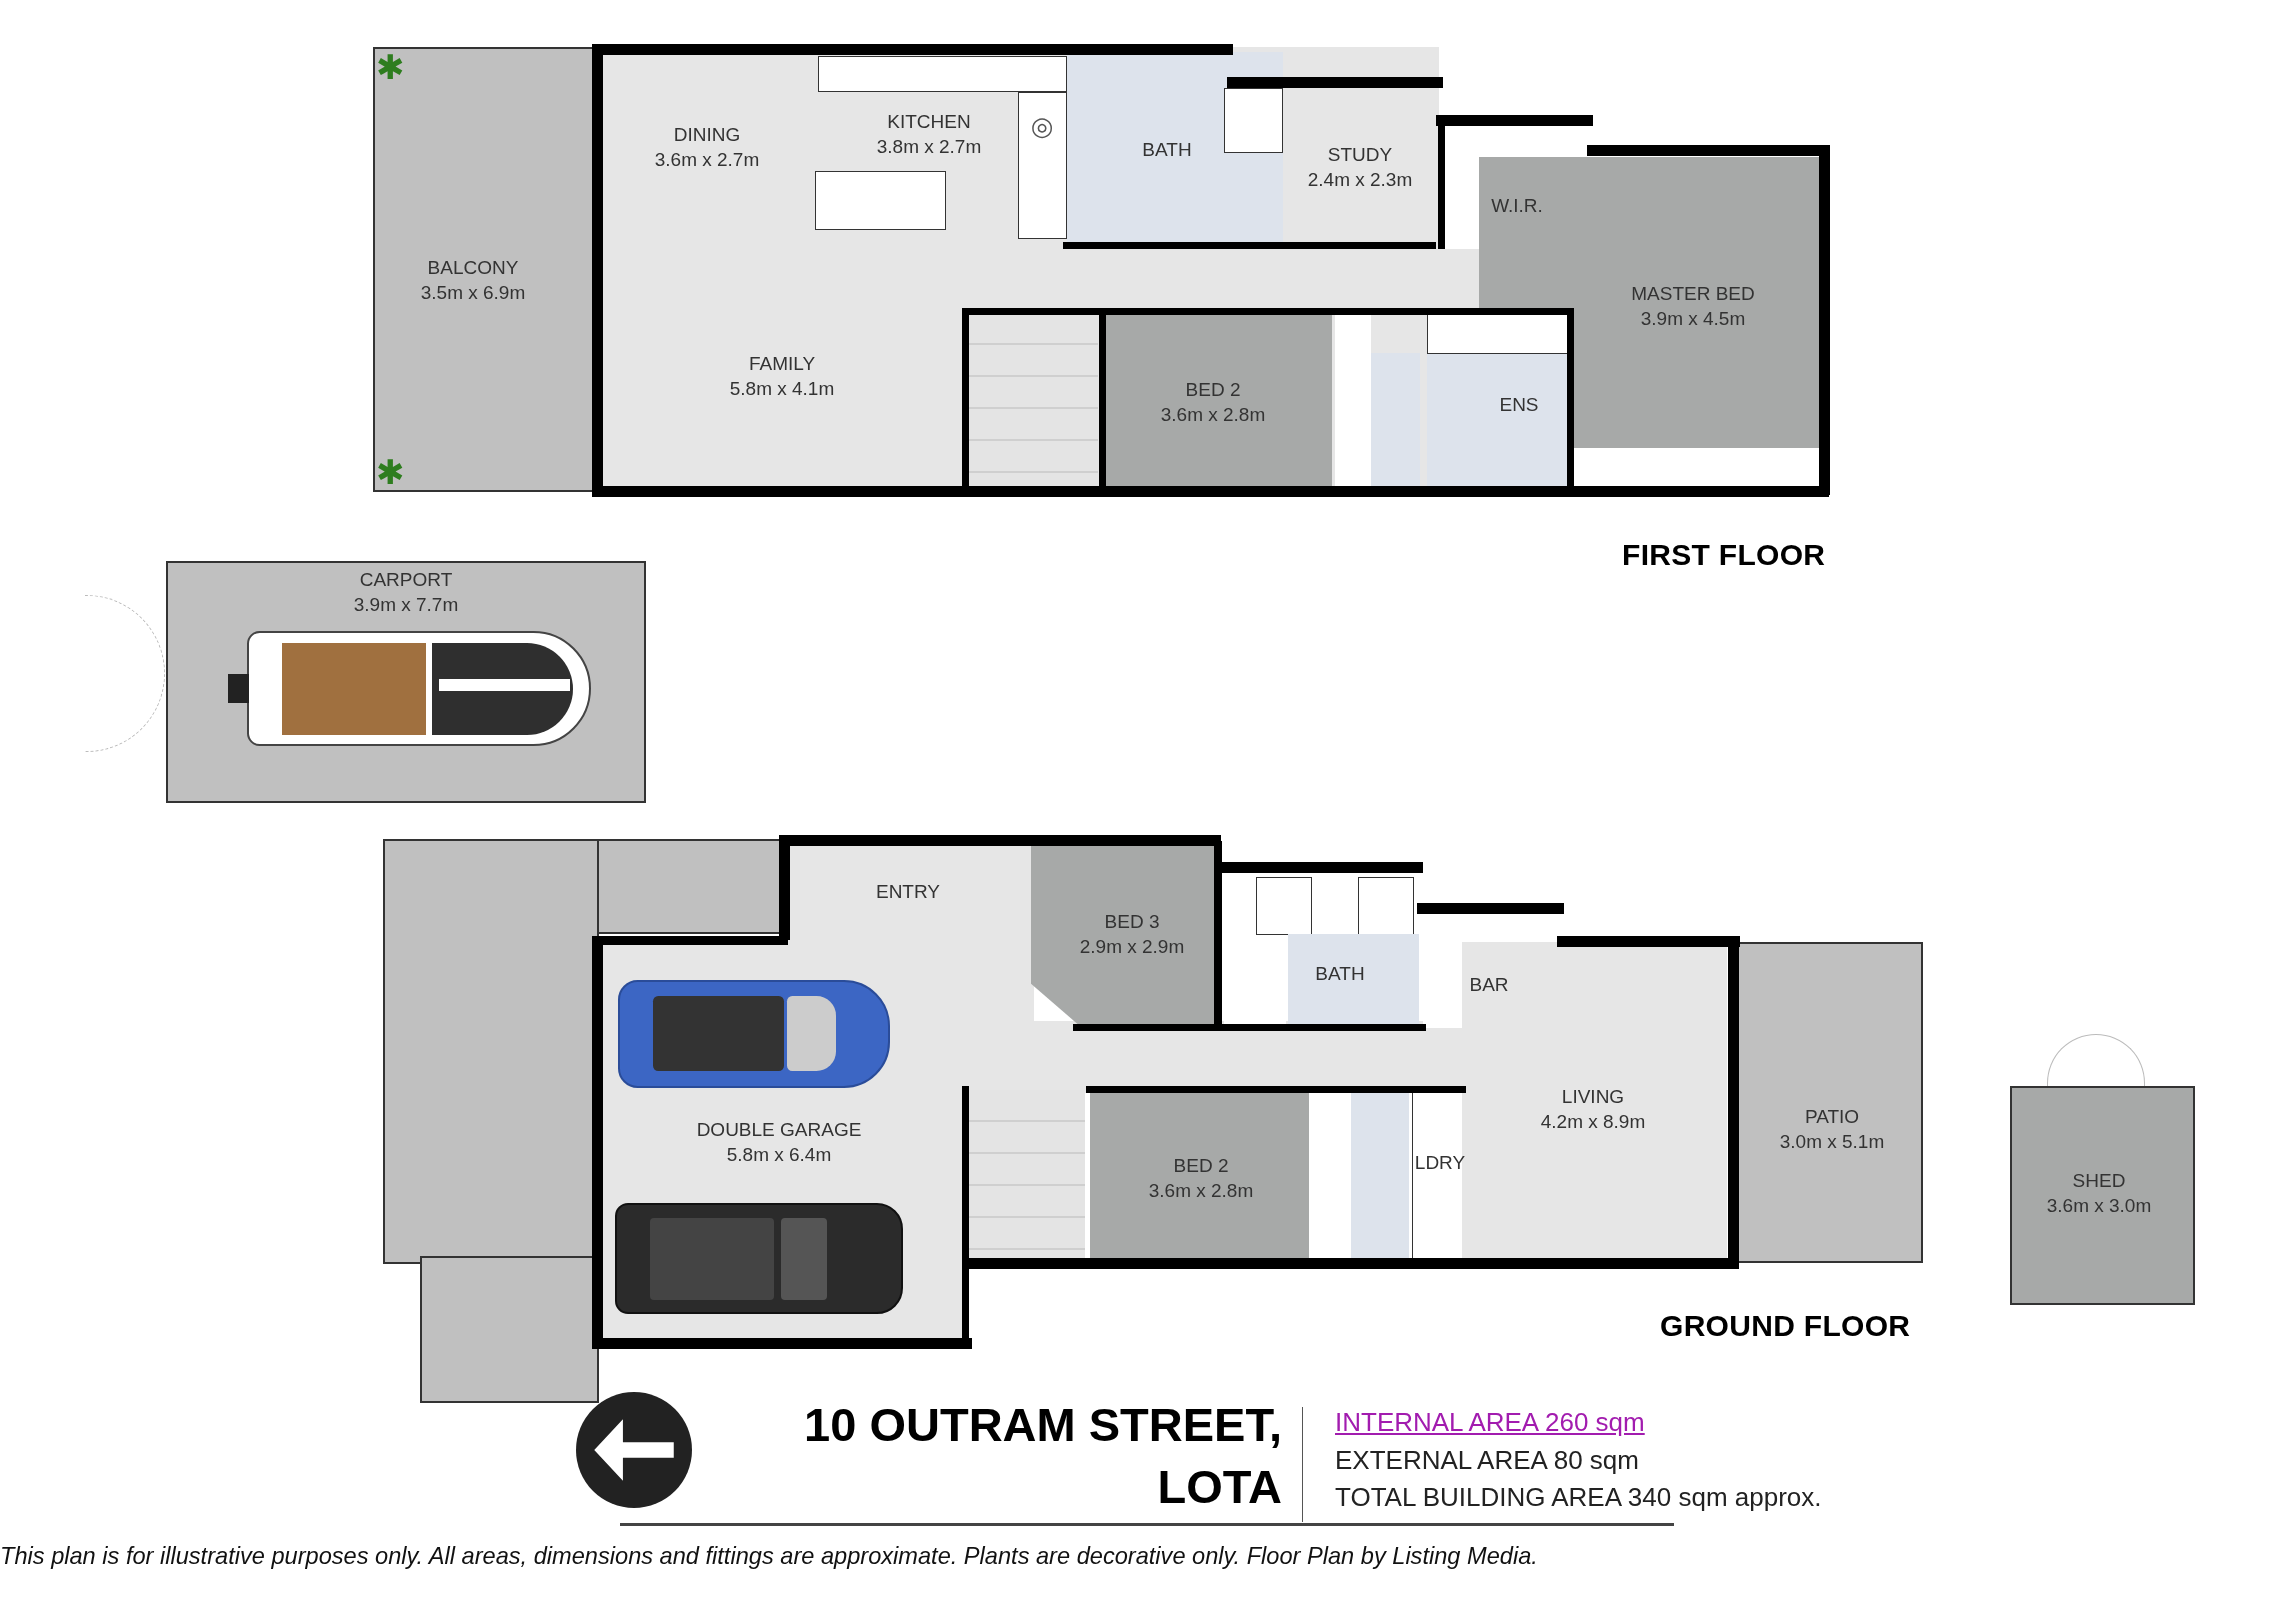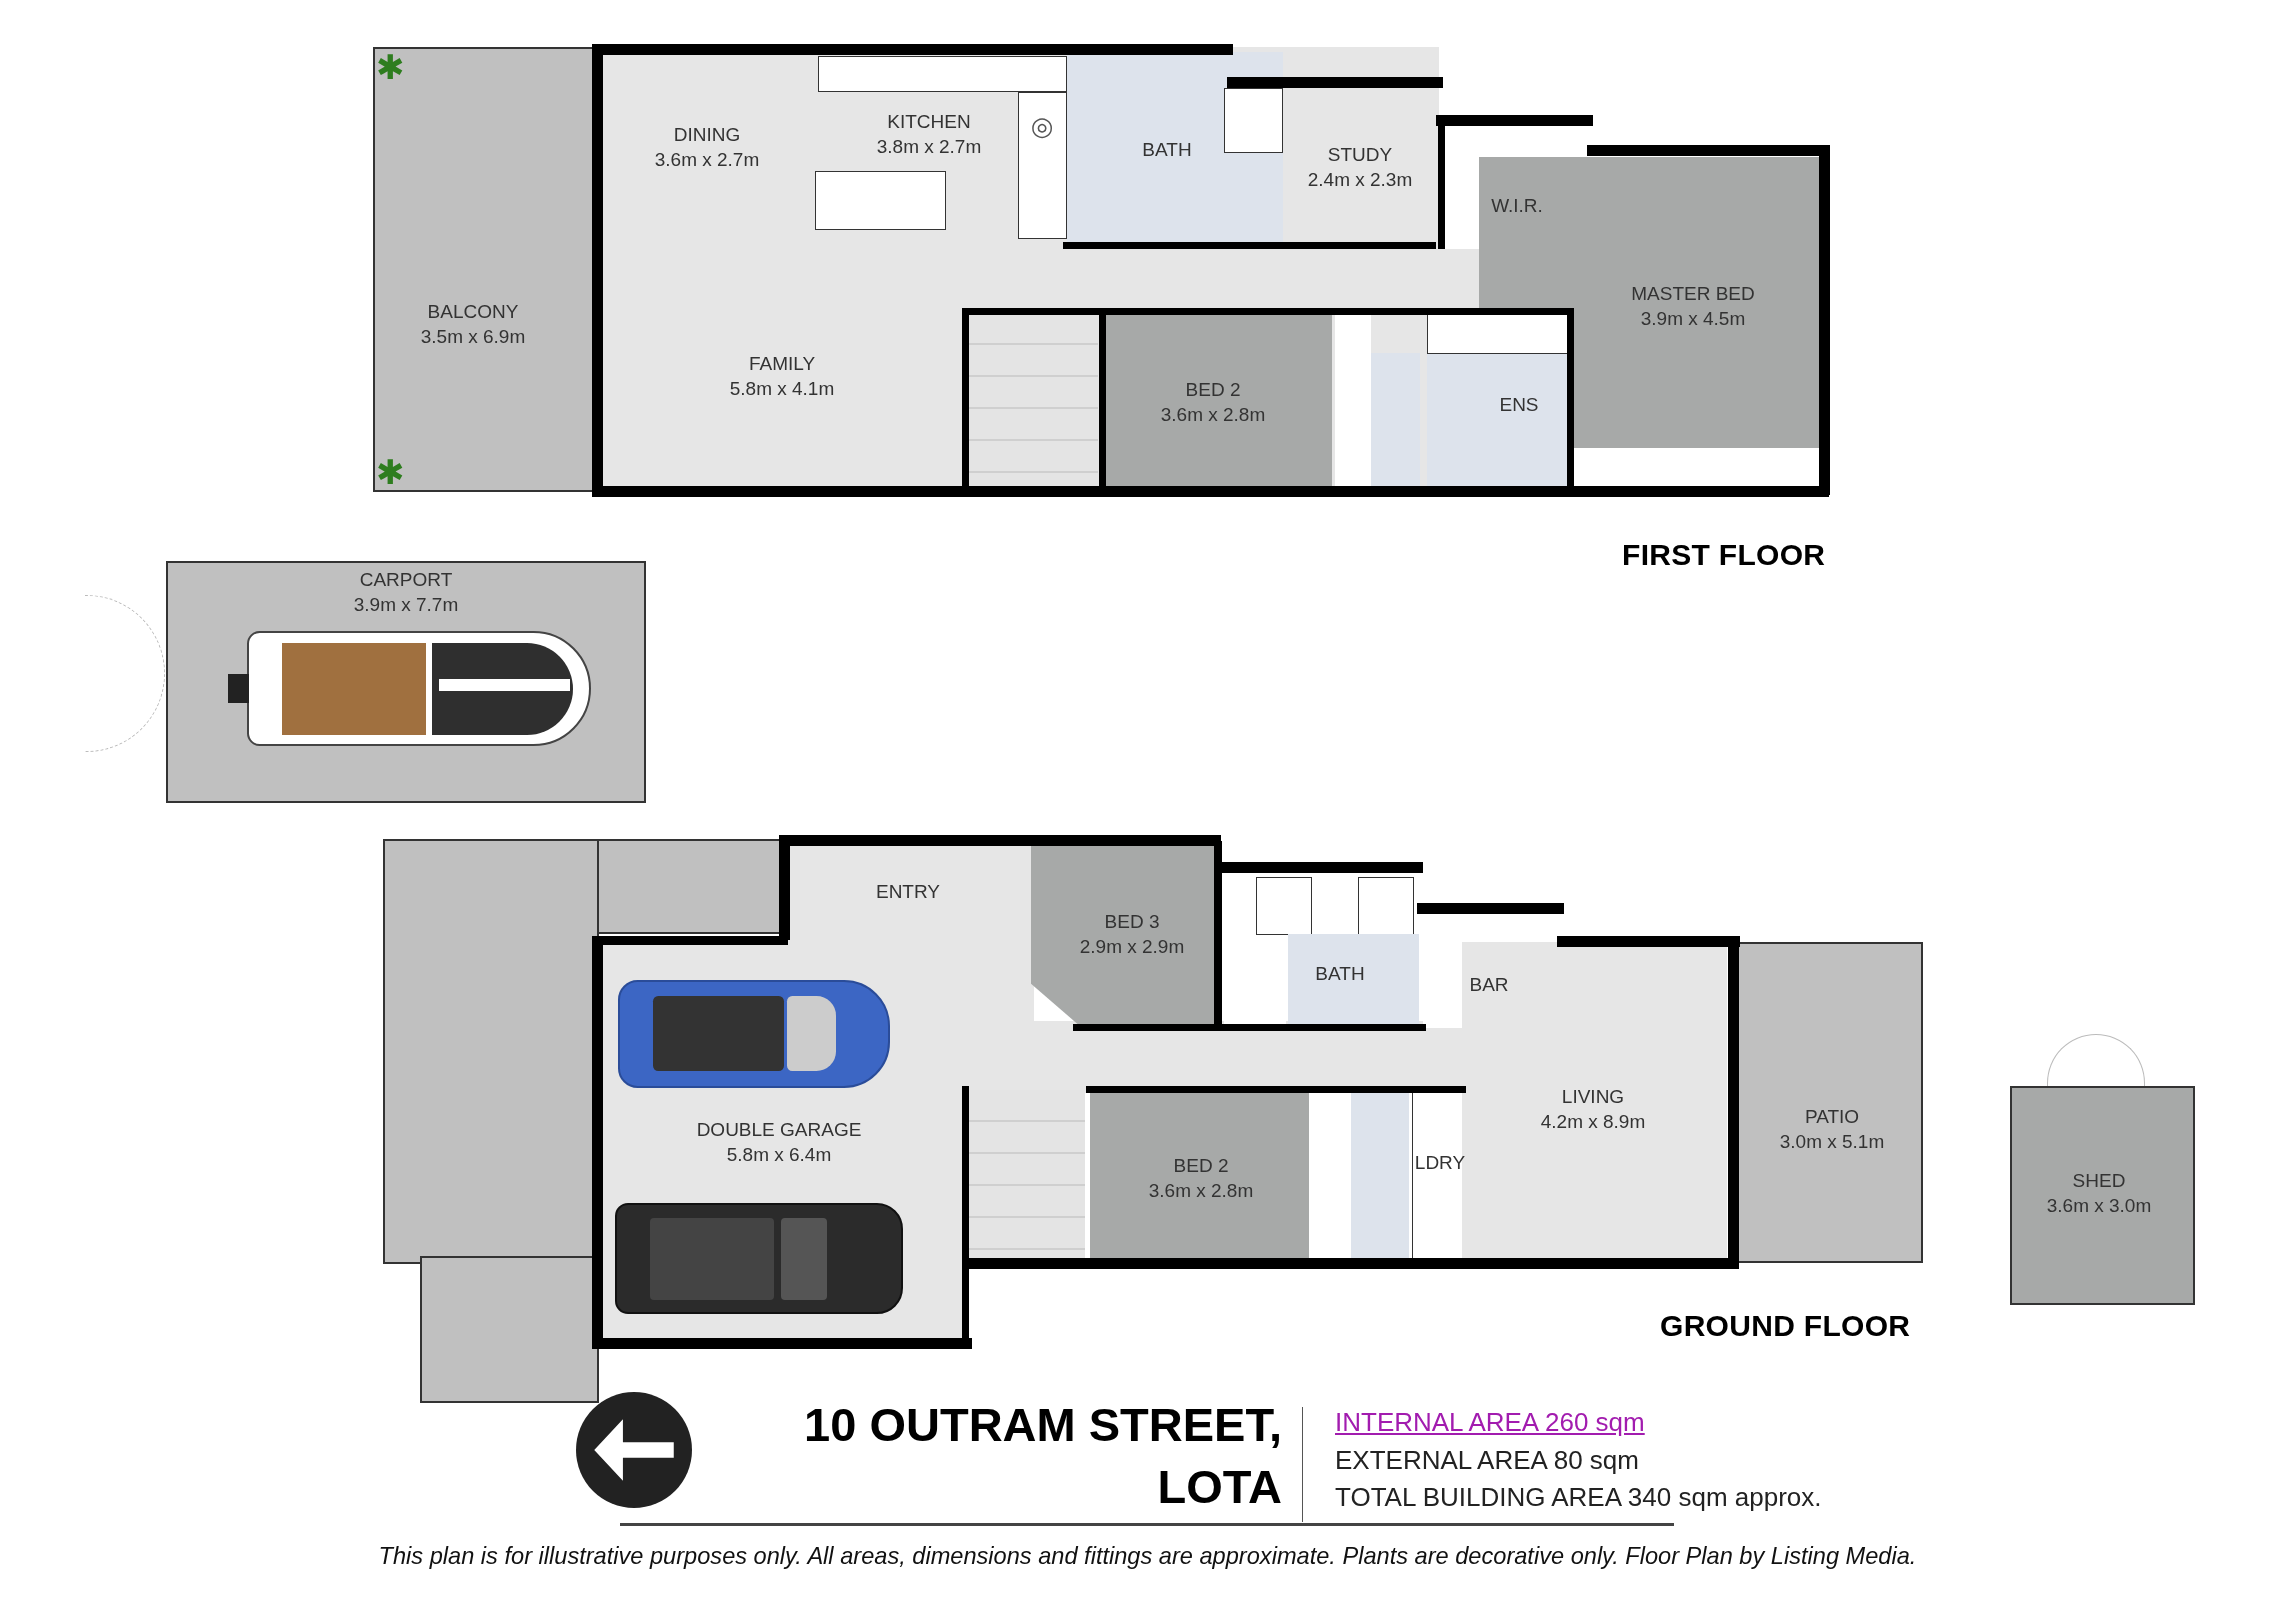--- a/index.html
+++ b/index.html
@@ -60,21 +60,21 @@
   <div class="wall" style="left:1819px;top:145px;width:10.5px;height:350px;"></div>
   <div class="wall" style="left:592px;top:486px;width:1237px;height:10.5px;"></div>
   <div class="wall" style="left:592px;top:44px;width:10.5px;height:452px;"></div>
   <div class="wall" style="left:1063px;top:242px;width:373px;height:6.5px;"></div>
   <div class="wall" style="left:962px;top:308px;width:609px;height:6.5px;"></div>
   <div class="wall" style="left:962px;top:308px;width:6.5px;height:183px;"></div>
   <div class="wall" style="left:1099px;top:308px;width:6.5px;height:183px;"></div>
   <div class="wall" style="left:1567px;top:308px;width:6.5px;height:183px;"></div>
   <div class="wall" style="left:1438px;top:115px;width:6.5px;height:134px;"></div>
 
-  <div class="lbl" style="left:473px;top:280px;margin-top:44px;">
+  <div class="lbl" style="left:473px;top:280px;">
       <span class="nm">BALCONY</span>
       <span class="dim">3.5m x 6.9m</span>
     </div>
   <div class="lbl" style="left:707px;top:147px;">
       <span class="nm">DINING</span>
       <span class="dim">3.6m x 2.7m</span>
     </div>
   <div class="lbl" style="left:929px;top:134px;">
       <span class="nm">KITCHEN</span>
       <span class="dim">3.8m x 2.7m</span>
@@ -231,15 +231,15 @@
       <polygon points="28,89 72,42 72,77 150,77 150,101 72,101 72,136" fill="#fff"></polygon>
     </svg>
   </div>
   <div class="abs" style="left:772px;top:1397px;width:510px;text-align:right;font-size:47px;font-weight:bold;color:#000;">10 OUTRAM STREET,</div>
   <div class="abs" style="left:772px;top:1459px;width:510px;text-align:right;font-size:47px;font-weight:bold;color:#000;">LOTA</div>
   <div class="abs" style="left:1302px;top:1407px;width:1.3px;height:115px;background:#555;"></div>
   <div class="abs" style="left:1335px;top:1407px;font-size:26px;color:#a21caf;text-decoration:underline;">INTERNAL AREA 260 sqm</div>
   <div class="abs" style="left:1335px;top:1445px;font-size:26px;color:#222;">EXTERNAL AREA 80 sqm</div>
   <div class="abs" style="left:1335px;top:1482px;font-size:26px;color:#222;">TOTAL BUILDING AREA 340 sqm approx.</div>
   <div class="abs" style="left:620px;top:1523px;width:1054px;height:2.6px;background:#444;"></div>
-  <div class="abs" style="left:0;top:1543px;width:2295px;text-align:center;font-size:23.6px;font-style:italic;color:#111;">This plan is for illustrative purposes only. All areas, dimensions and fittings are approximate. Plants are decorative only. Floor Plan by Listing Media.</div>
+  <div class="abs" style="left:0;top:1543px;width:2295px;text-align:left;font-size:23.6px;font-style:italic;color:#111;">This plan is for illustrative purposes only. All areas, dimensions and fittings are approximate. Plants are decorative only. Floor Plan by Listing Media.</div>
 </div>
 
 
 </body></html>

